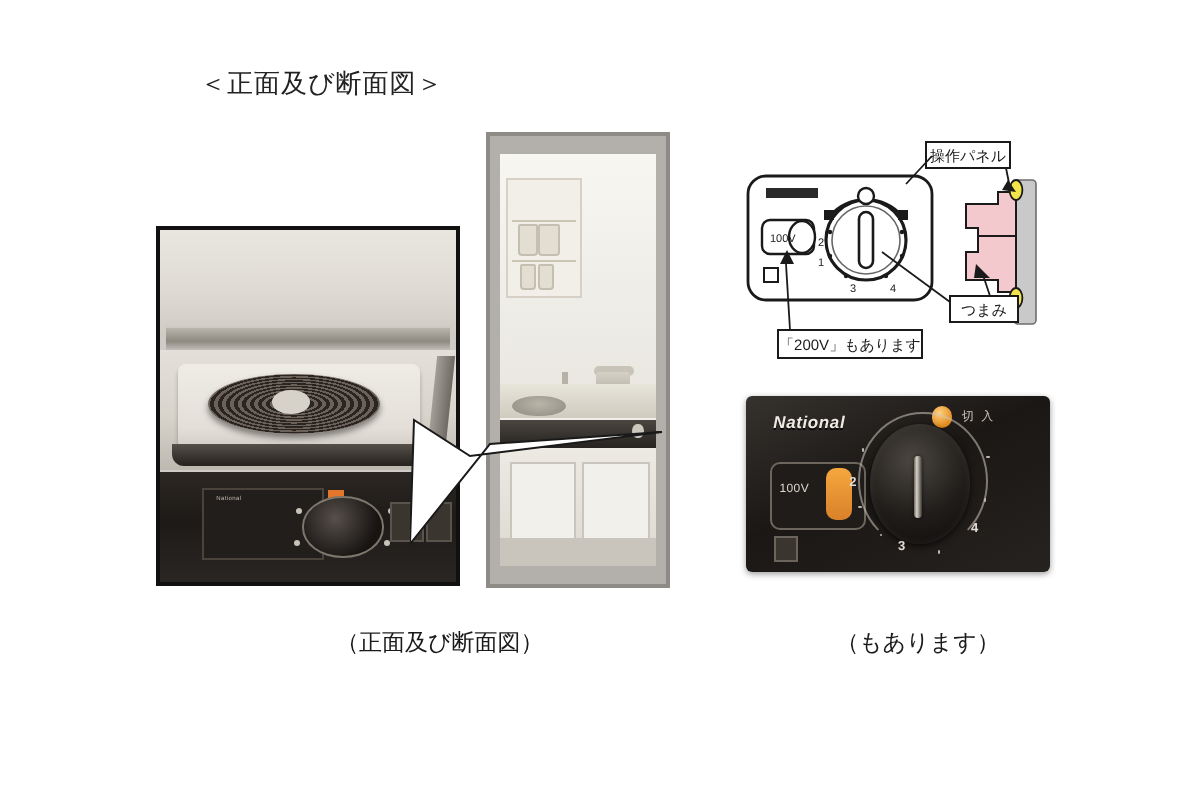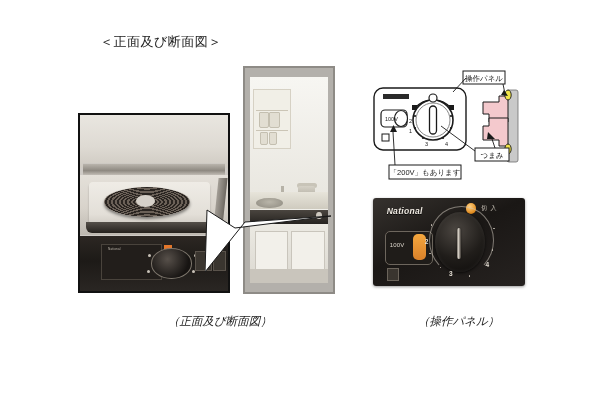--- a/index.html
+++ b/index.html
@@ -346,21 +346,20 @@
     background: #3a352f;
     border: 1px solid #6b645b;
   }
 
   
   .caption {
     position: absolute;
     font-size: 11.5px;
     color: #1a1a1a;
     white-space: nowrap;
-    font-style: italic;
   }
   #caption-left  { left: 168px; top: 314px; }
   #caption-right { left: 418px; top: 314px; }
 </style>
 </head>
 <body>
 
 <div class="page-title">＜正面及び断面図＞</div>
 
 <div class="figure" id="cooktop-photo">
@@ -504,13 +503,13 @@
   <div class="sp-tick" style="left:38%;top:30%"></div>
   <div class="sp-tick" style="left:37%;top:62%"></div>
   <div class="sp-tick" style="left:44%;top:78%"></div>
   <div class="sp-tick" style="left:63%;top:88%"></div>
   <div class="sp-tick" style="left:78%;top:58%"></div>
   <div class="sp-tick" style="left:79%;top:34%"></div>
 </div>
 
 <div class="caption" id="caption-left">（正面及び断面図）</div>
 
-<div class="caption" id="caption-right">（操作パネル）</div>
+<div class="caption" id="caption-right">（もあります）</div>
 
 </body></html>

